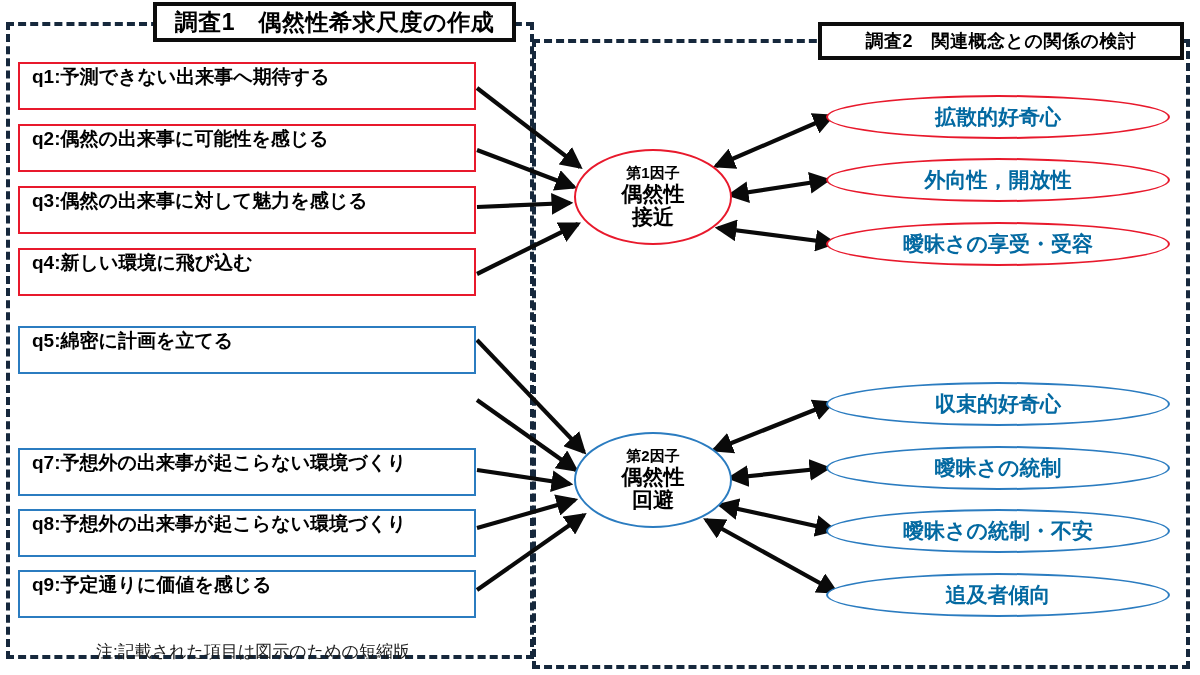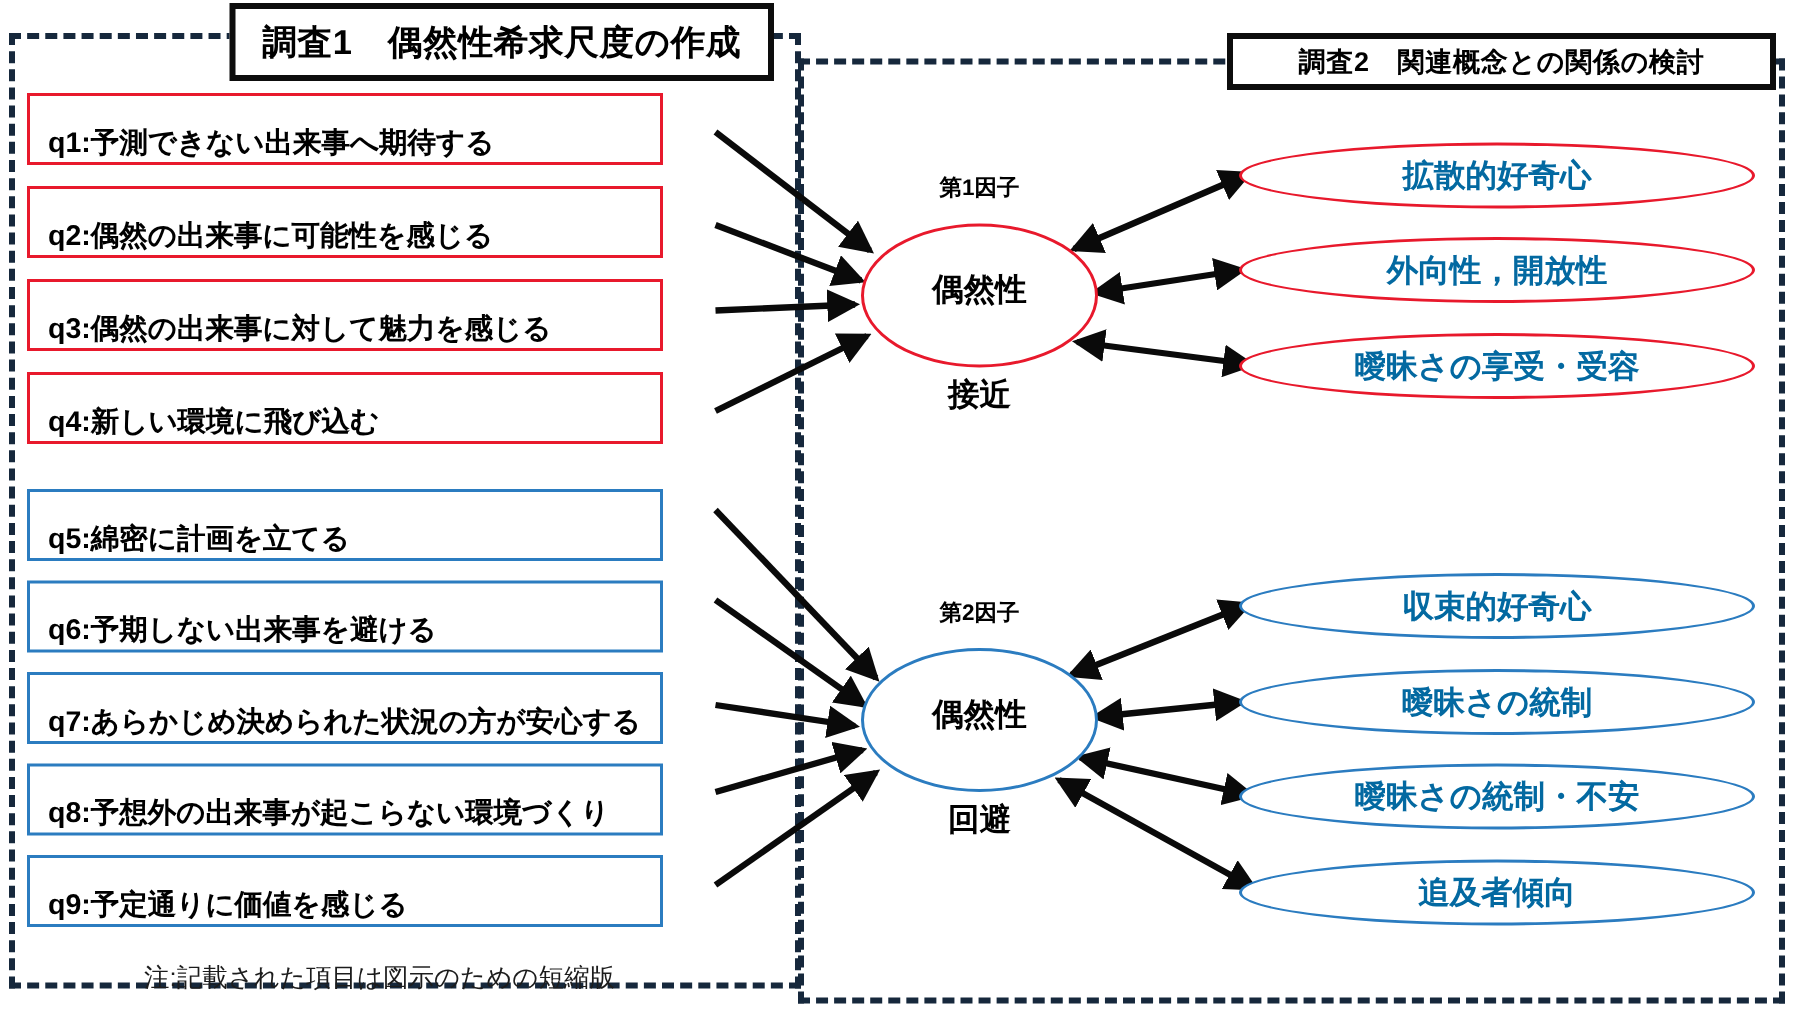--- a/index.html
+++ b/index.html
@@ -39,38 +39,38 @@
     box-sizing: border-box;
     display: flex;
     align-items: center;
     justify-content: center;
     font-weight: bold;
     color: #000000;
     letter-spacing: 0.5px;
     z-index: 6;
   }
   #survey1-title {
-    left: 153px; top: 2px; width: 363px; height: 52px;
+    left: 153px; top: 2px; width: 363px; height: 40px;
     font-size: 23px;
   }
   #survey2-title {
     left: 818px; top: 22px; width: 366px; height: 38px;
     font-size: 18px;
   }
 
   
   .item-box {
     position: absolute;
     left: 18px;
-    width: 424px;
+    width: 458px;
     height: 48px;
     box-sizing: border-box;
     background: #ffffff;
     display: flex;
-    align-items: flex-end;
+    align-items: flex-start;
     z-index: 4;
   }
   .item-box .item-label {
     padding-left: 12px;
     font-size: 19px;
     font-weight: bold;
     color: #000000;
     white-space: nowrap;
   }
   .item-box.approach { border: 2.5px solid #e8192c; }
@@ -95,21 +95,20 @@
     height: 96px;
     box-sizing: border-box;
     border-radius: 50%;
     background: #ffffff;
     display: flex;
     flex-direction: column;
     align-items: center;
     justify-content: center;
     line-height: 1.12;
     z-index: 5;
-    gap: 47px;
   }
   .factor-ellipse .factor-index {
     font-size: 15px;
     font-weight: bold;
     color: #000000;
   }
   .factor-ellipse .factor-line {
     font-size: 21px;
     font-weight: bold;
     color: #000000;
@@ -209,25 +208,22 @@
   <div class="item-box approach" style="top:186px">
     <span class="item-label">q3:偶然の出来事に対して魅力を感じる</span>
   </div>
   <div class="item-box approach" style="top:248px">
     <span class="item-label">q4:新しい環境に飛び込む</span>
   </div>
 
   <div class="item-box avoid" style="top:326px">
     <span class="item-label">q5:綿密に計画を立てる</span>
   </div>
-  <div class="item-box avoid" style="top:387px">
-    <span class="item-label">q6:予期しない出来事を避ける</span>
-  </div>
   <div class="item-box avoid" style="top:448px">
-    <span class="item-label">q7:あらかじめ決められた状況の方が安心する</span>
+    <span class="item-label">q7:予想外の出来事が起こらない環境づくり</span>
   </div>
   <div class="item-box avoid" style="top:509px">
     <span class="item-label">q8:予想外の出来事が起こらない環境づくり</span>
   </div>
   <div class="item-box avoid" style="top:570px">
     <span class="item-label">q9:予定通りに価値を感じる</span>
   </div>
 
   <div id="figure-note">注:記載された項目は図示のための短縮版</div>
 

